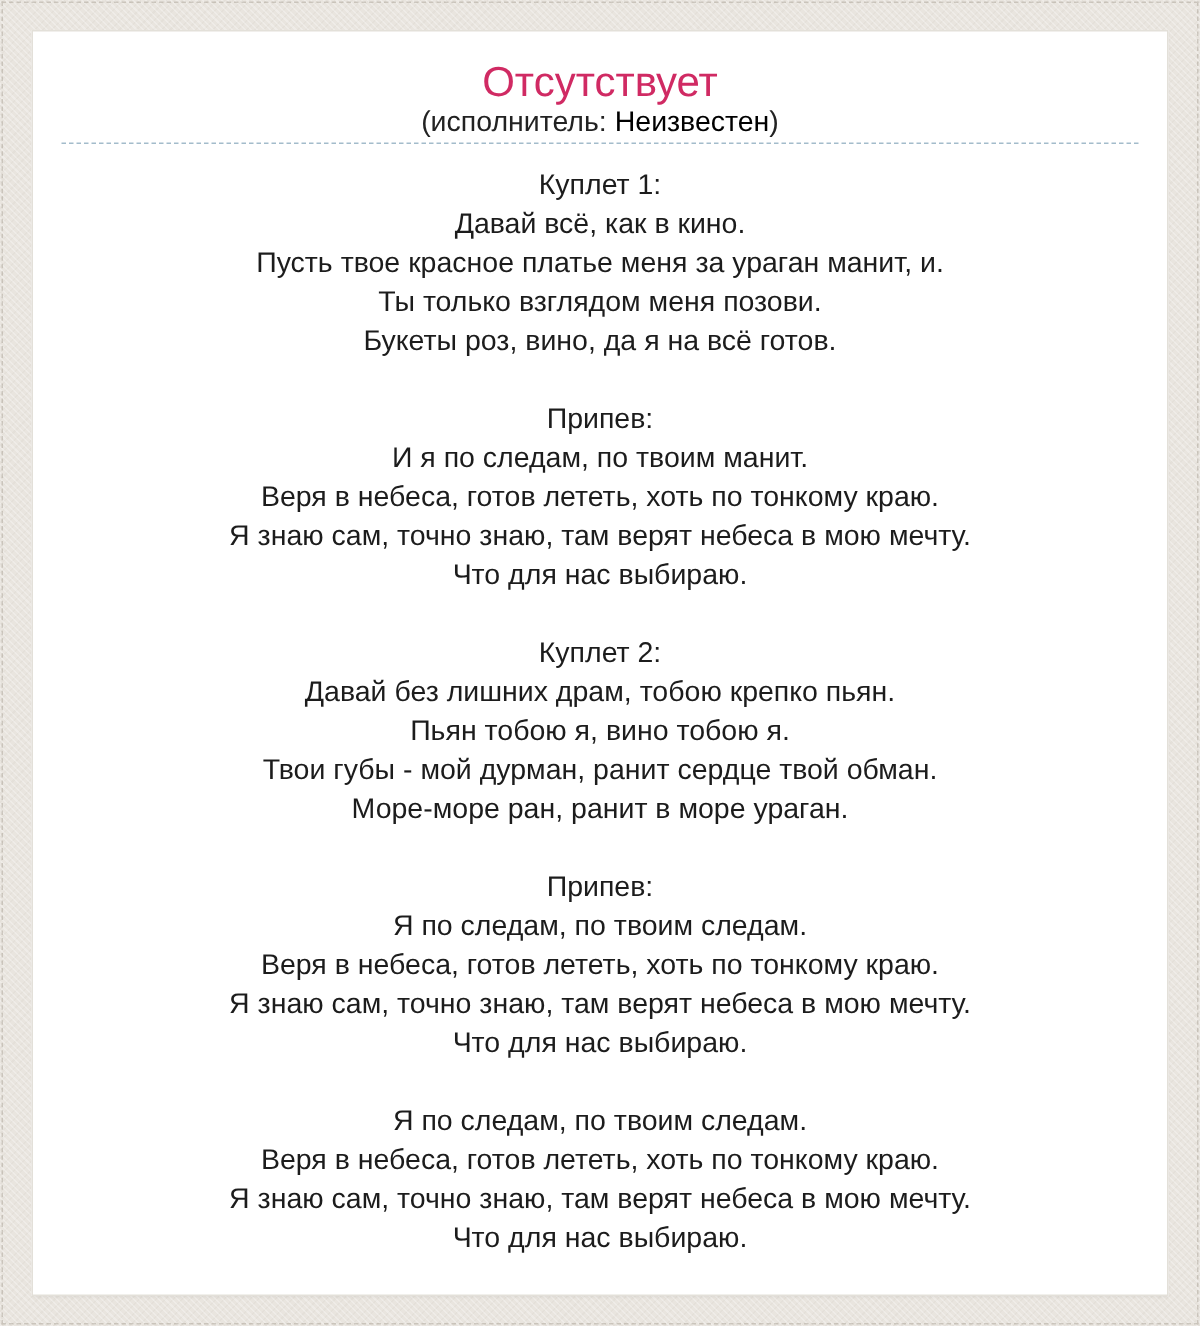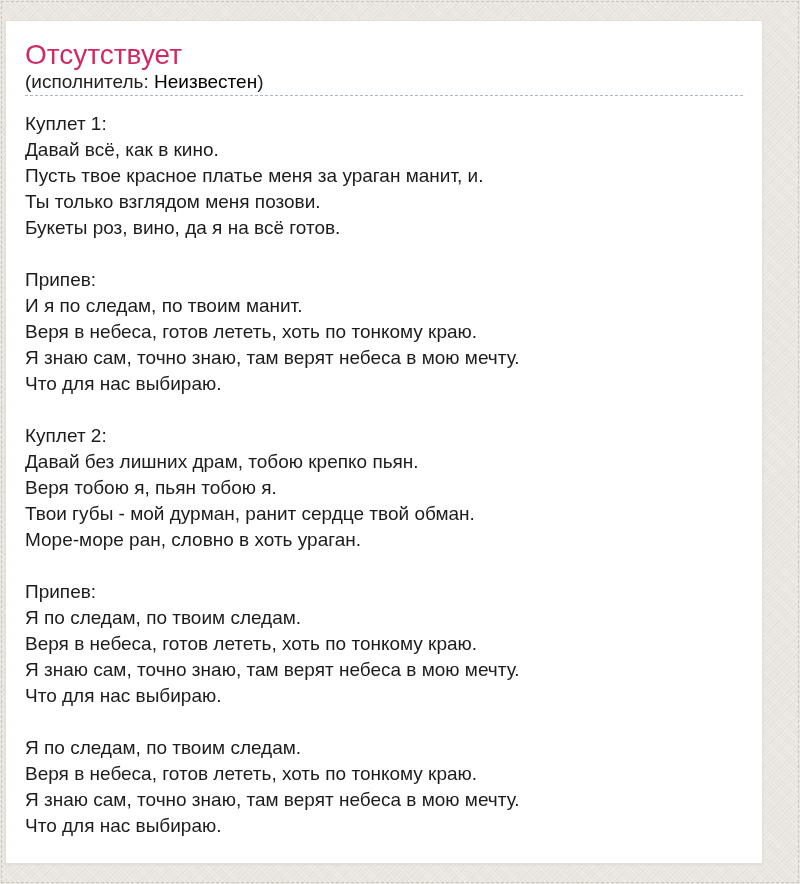--- a/index.html
+++ b/index.html
@@ -20,21 +20,22 @@
   .stitch-border {
     position: absolute;
     inset: 1px;
     border: 1px dashed rgba(165,157,145,0.45);
     pointer-events: none;
   }
   .page {
     box-sizing: border-box;
     width: 800px;
     height: 722px;
-    padding: 20px 21px 22px 5px;
+    padding: 20px 21px 22px 21px;
+    text-align: center;
   }
   .card {
     box-sizing: border-box;
     width: 758px;
     min-height: 842px;
     background: #ffffff;
     border: 1px solid #e3e0d9;
     box-shadow: 0 1px 2px rgba(0,0,0,0.05);
     padding: 18px 19px 24px 19px;
   }
@@ -101,23 +102,23 @@
         <div class="lyric-line">Припев:</div>
         <div class="lyric-line">И я по следам, по твоим манит.</div>
         <div class="lyric-line">Веря в небеса, готов лететь, хоть по тонкому краю.</div>
         <div class="lyric-line">Я знаю сам, точно знаю, там верят небеса в мою мечту.</div>
         <div class="lyric-line">Что для нас выбираю.</div>
       </div>
 
       <div class="stanza">
         <div class="lyric-line">Куплет 2:</div>
         <div class="lyric-line">Давай без лишних драм, тобою крепко пьян.</div>
-        <div class="lyric-line">Веря тобою я, пьян тобою я.</div>
+        <div class="lyric-line">Пьян тобою я, вино тобою я.</div>
         <div class="lyric-line">Твои губы - мой дурман, ранит сердце твой обман.</div>
-        <div class="lyric-line">Море-море ран, словно в хоть ураган.</div>
+        <div class="lyric-line">Море-море ран, ранит в море ураган.</div>
       </div>
 
       <div class="stanza">
         <div class="lyric-line">Припев:</div>
         <div class="lyric-line">Я по следам, по твоим следам.</div>
         <div class="lyric-line">Веря в небеса, готов лететь, хоть по тонкому краю.</div>
         <div class="lyric-line">Я знаю сам, точно знаю, там верят небеса в мою мечту.</div>
         <div class="lyric-line">Что для нас выбираю.</div>
       </div>
 

